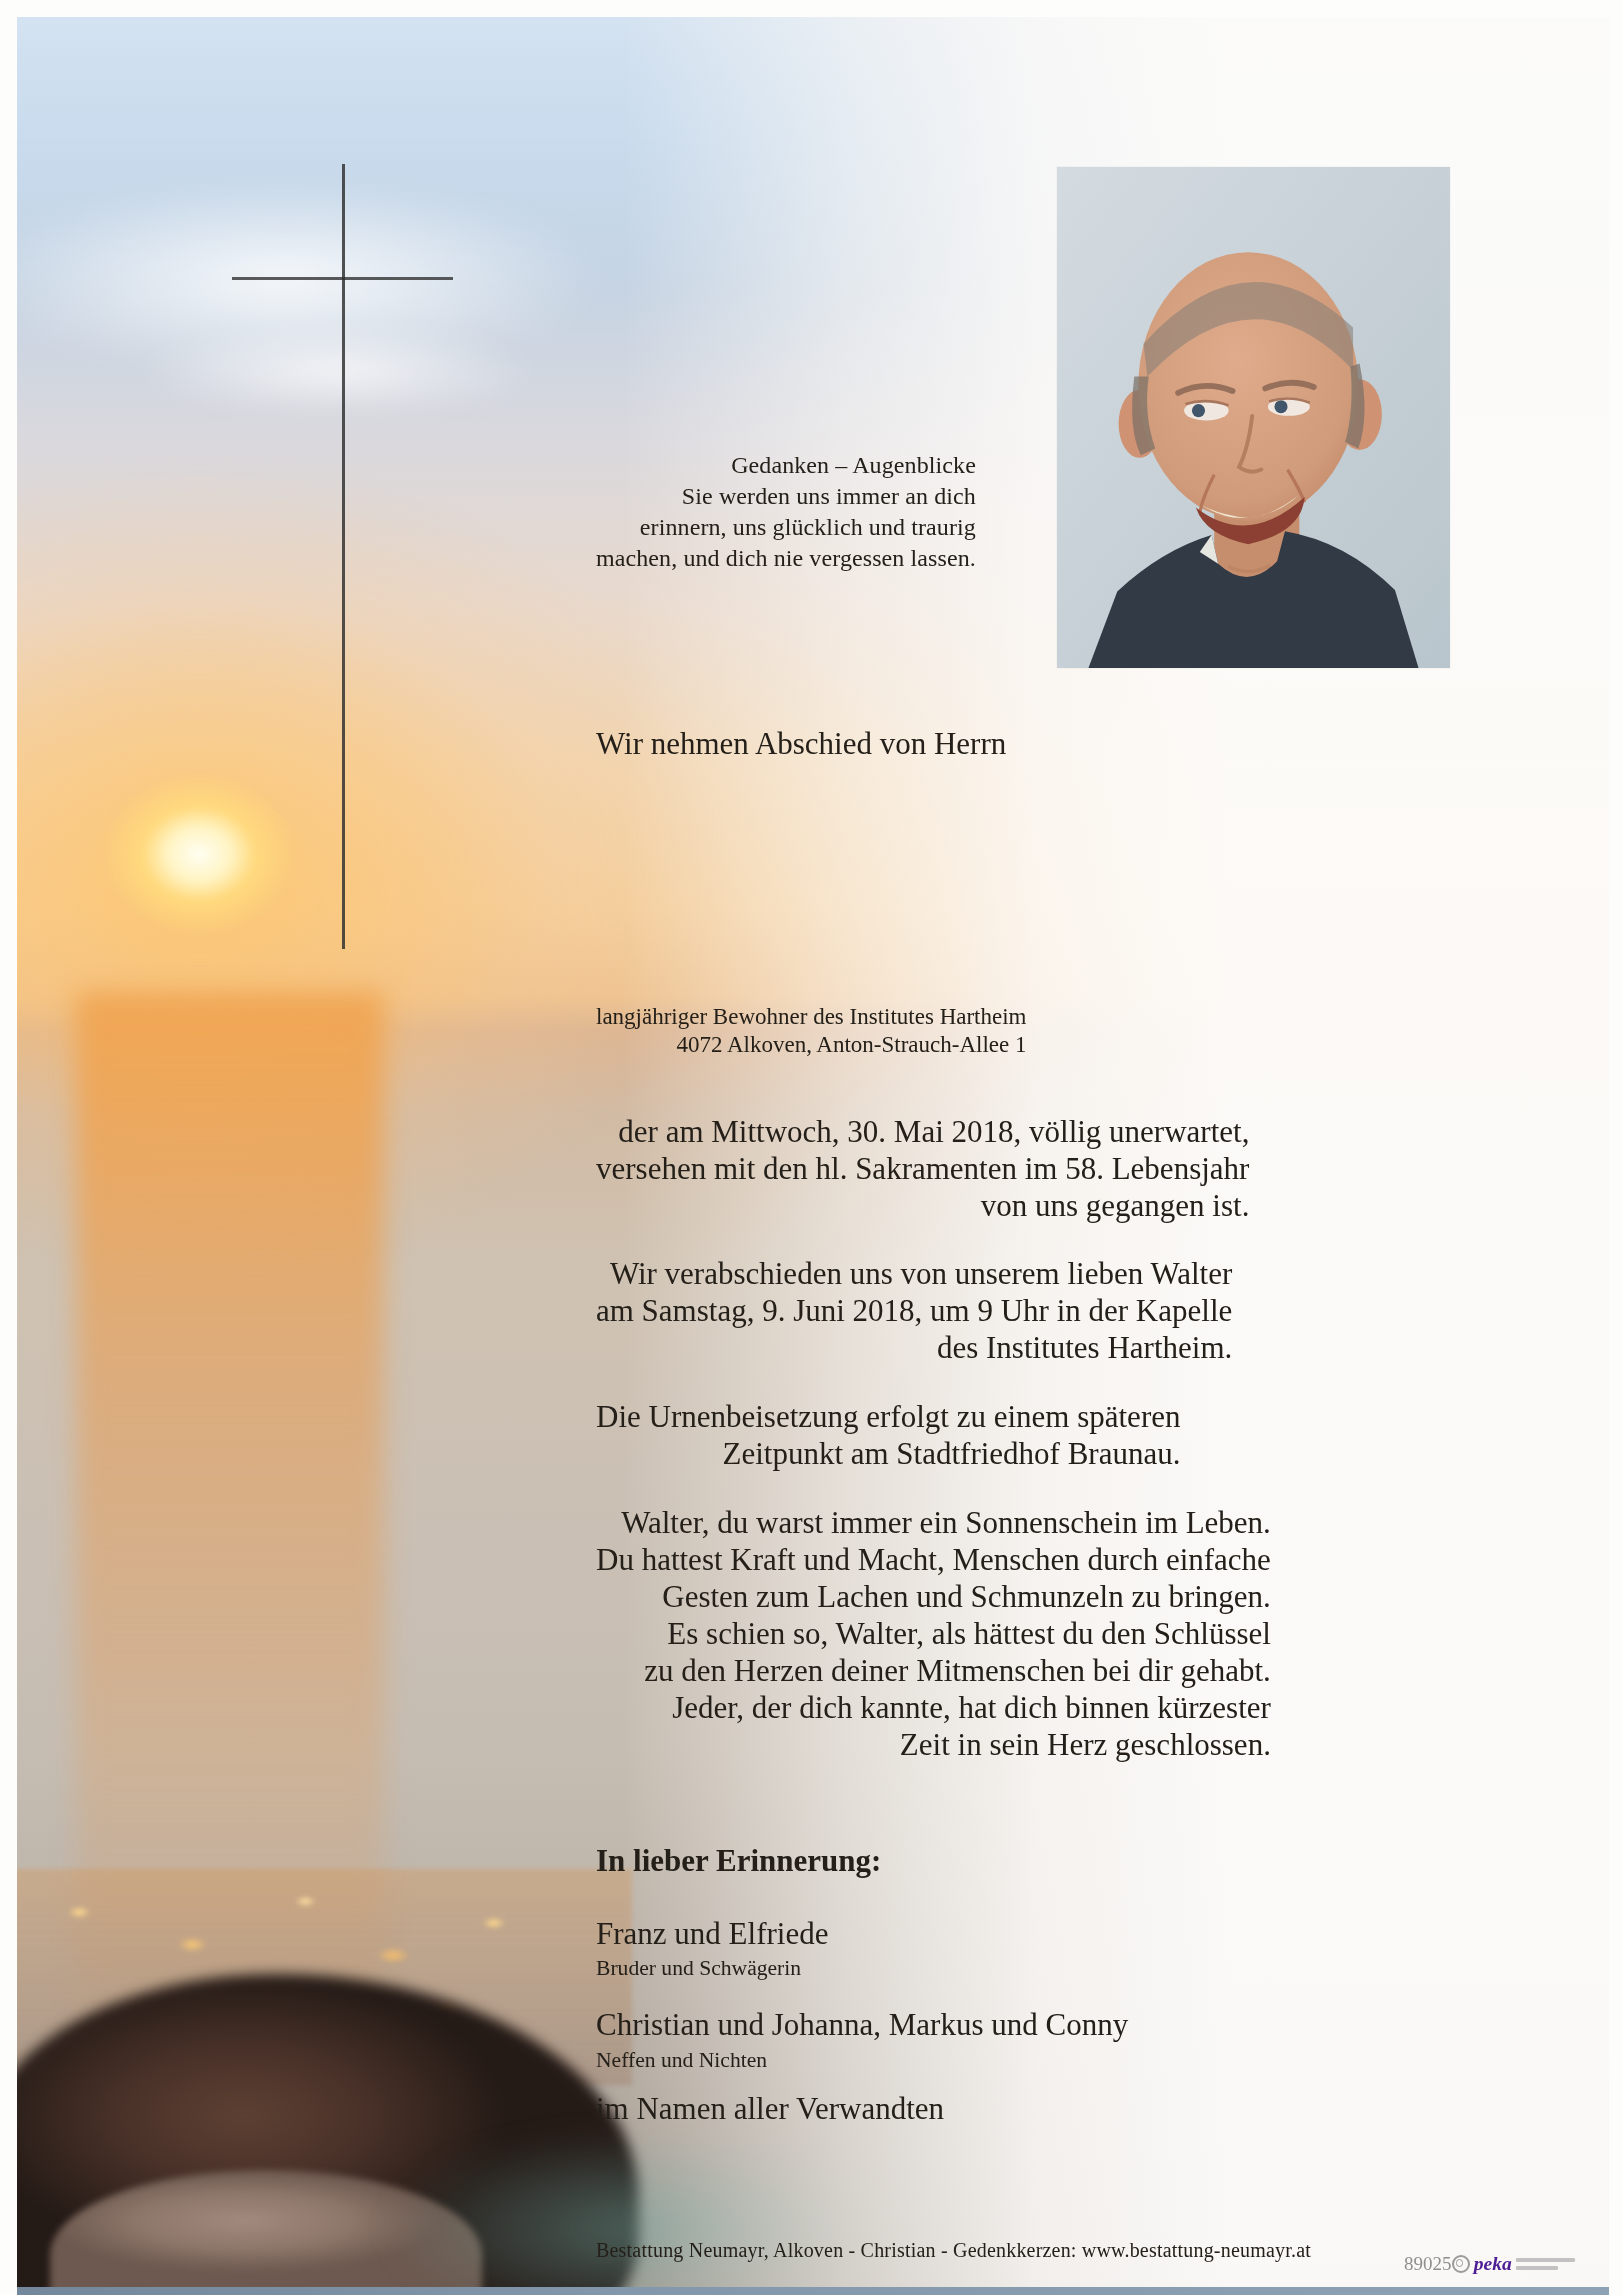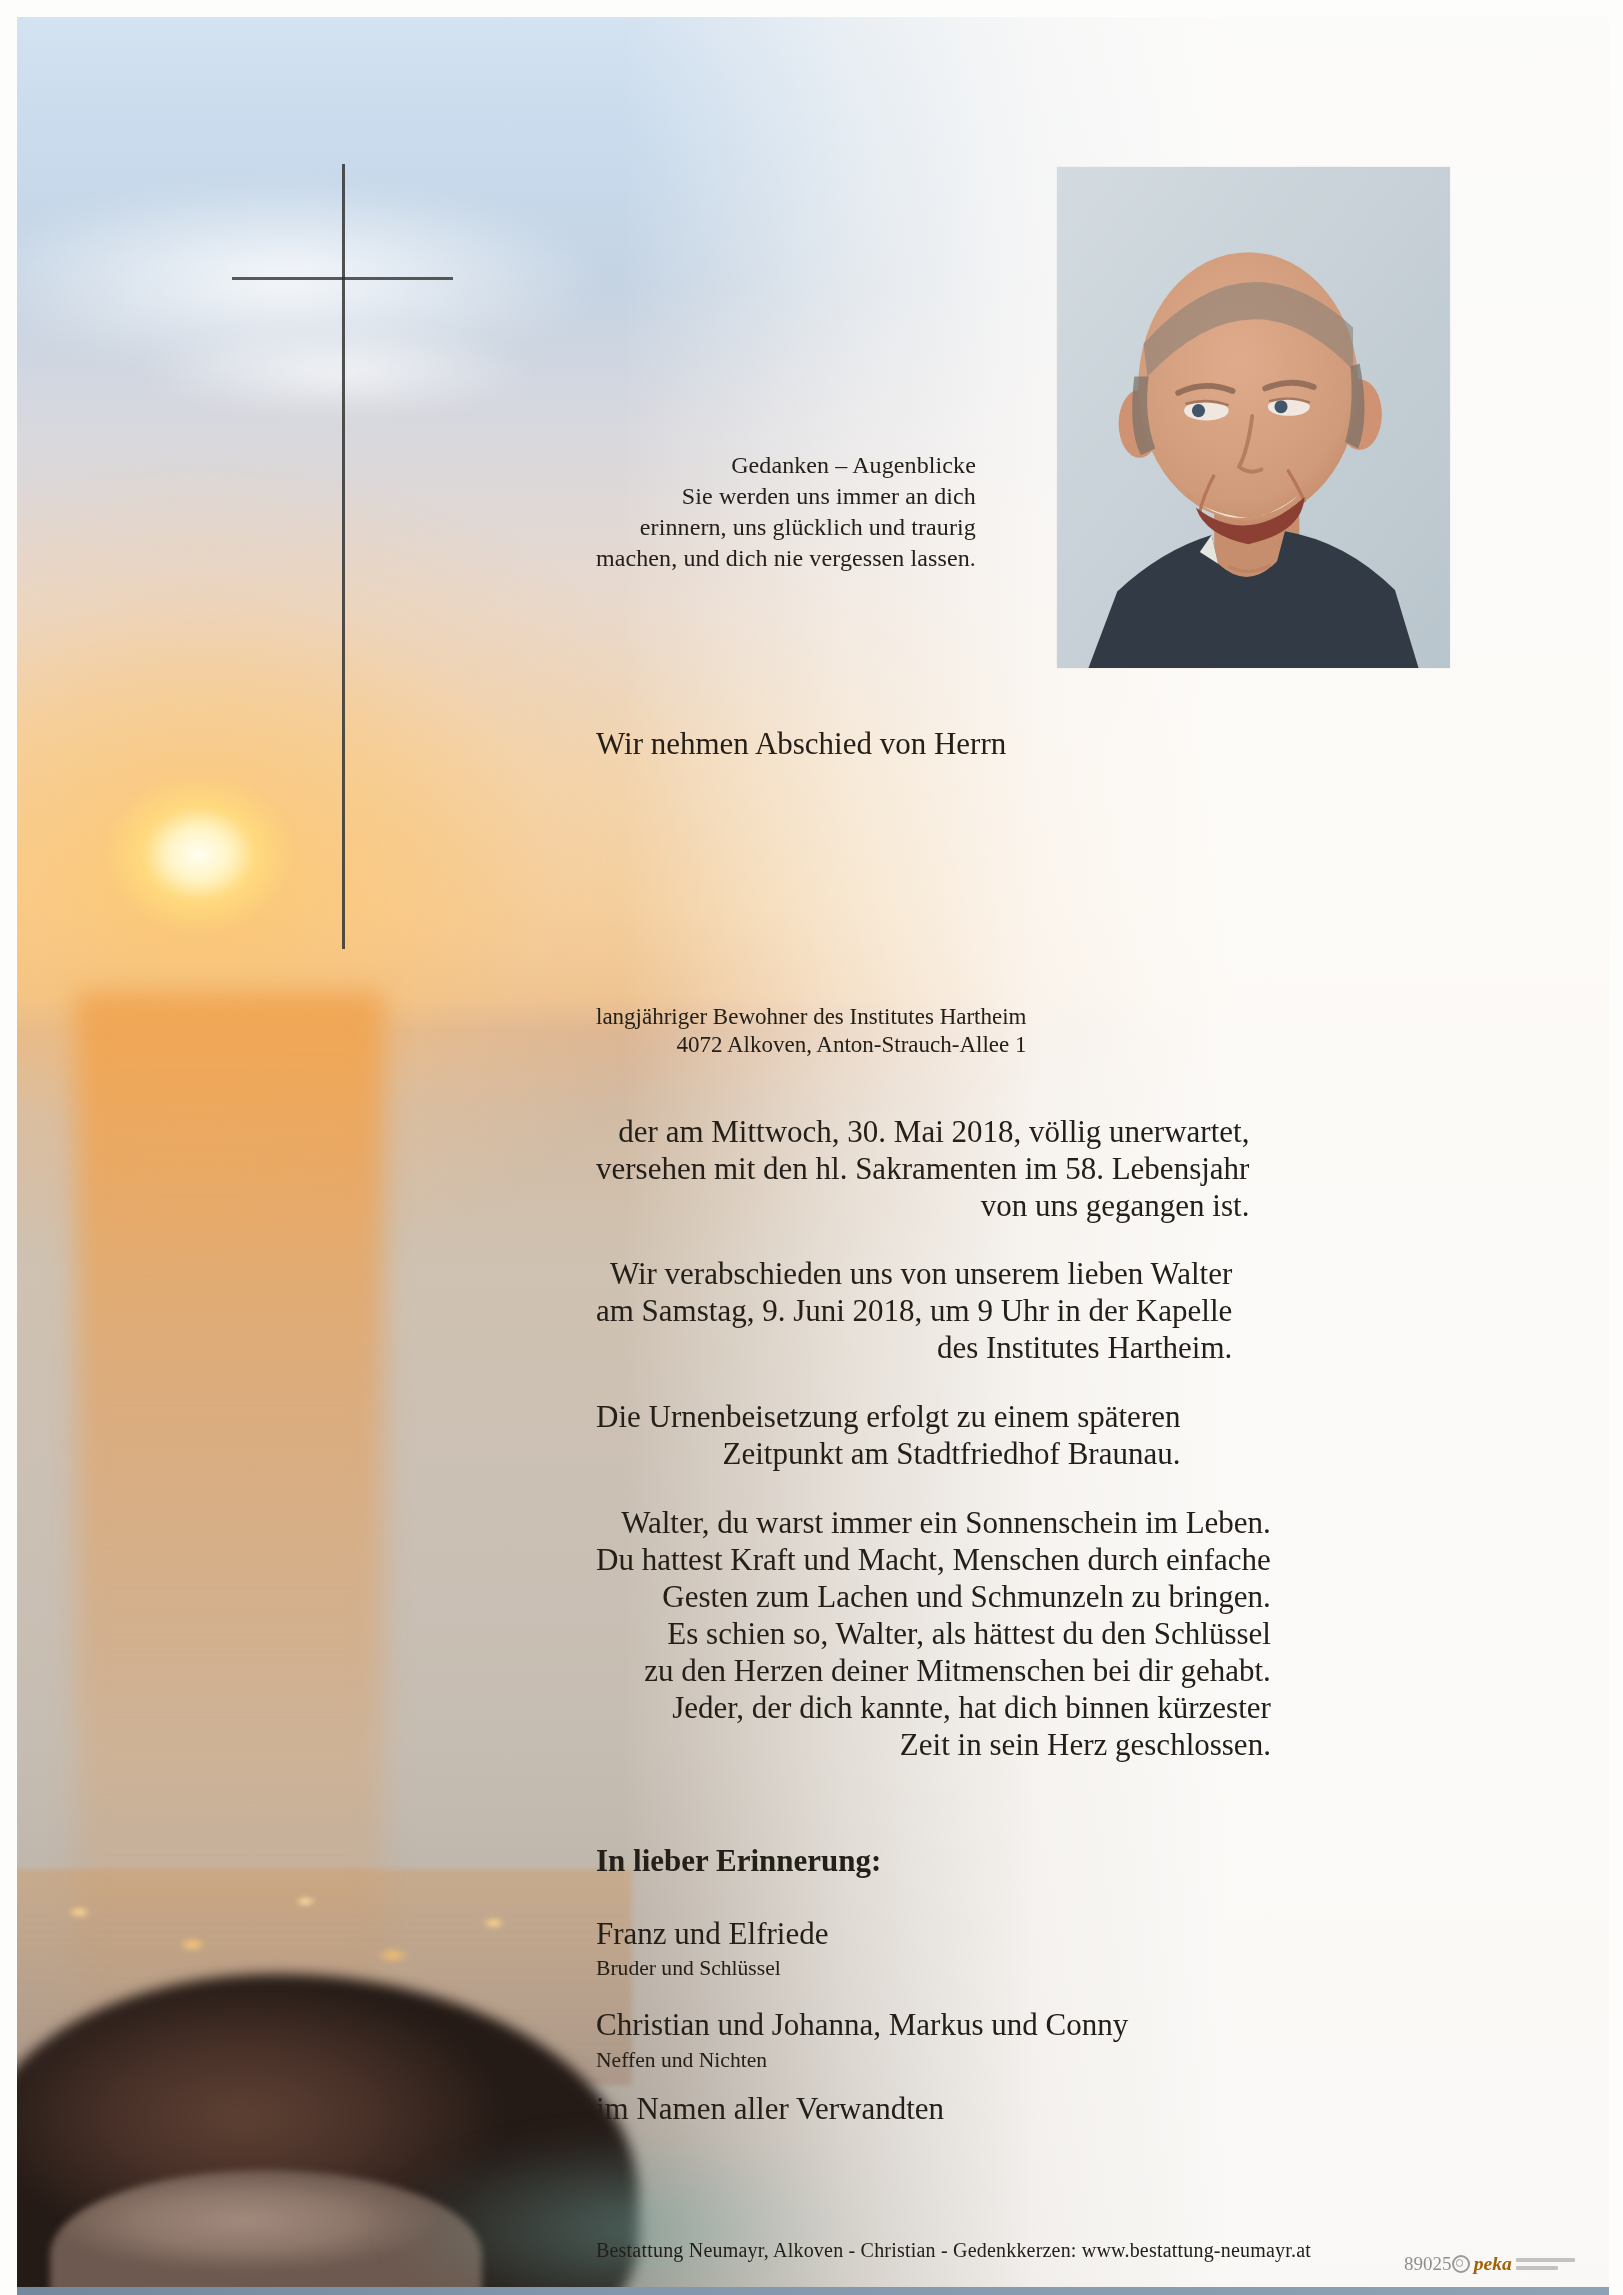--- a/index.html
+++ b/index.html
@@ -147,21 +147,21 @@
   }
   .print-logo{display:flex; align-items:center; gap:3.9px;}
   .print-logo .ring{
     width:14.4px;height:14.4px;border:2px solid #9a9a9a;border-radius:50%;
     display:inline-block; position:relative;
   }
   .print-logo .ring::after{
     content:""; position:absolute; left:2.6px; top:2.6px; width:5.2px; height:5.2px;
     border:1.3px solid #9a9a9a; border-radius:50%;
   }
-  .print-logo .word{font-weight:700; font-style:italic; font-size:19.6px; color:#a16207;}
+  .print-logo .word{font-weight:700; font-style:italic; font-size:19.6px; color:#4c1d95;}
   .fineprint{display:flex; flex-direction:column; gap:3.3px;}
   .fineprint i{display:block; width:59px; height:4.6px; background:#c2c2c2; border-radius:1.3px;}
   .fineprint i:last-child{width:42px;}
 </style>
 </head>
 <body>
 
 <div class="page">
 
   <div class="photo-bg">
@@ -254,21 +254,21 @@
 Gesten zum Lachen und Schmunzeln zu bringen.
 Es schien so, Walter, als hättest du den Schlüssel
 zu den Herzen deiner Mitmenschen bei dir gehabt.
 Jeder, der dich kannte, hat dich binnen kürzester
 Zeit in sein Herz geschlossen.</div>
   <div class="txt body-par par-3">Die Urnenbeisetzung erfolgt zu einem späteren
 Zeitpunkt am Stadtfriedhof Braunau.</div>
 
   <div class="txt memorial-label">In lieber Erinnerung:</div>
   <div class="txt mourner-name mourner-name-1">Franz und Elfriede</div>
-  <div class="txt mourner-relation mourner-relation-1">Bruder und Schlüssel</div>
+  <div class="txt mourner-relation mourner-relation-1">Bruder und Schwägerin</div>
   <div class="txt mourner-name mourner-name-2">Christian und Johanna, Markus und Conny</div>
   <div class="txt mourner-relation mourner-relation-2">Neffen und Nichten</div>
   <div class="txt closing">im Namen aller Verwandten</div>
 
   <div class="txt footer-line">Bestattung Neumayr, Alkoven - Christian - Gedenkkerzen: www.bestattung-neumayr.at</div>
   <div class="print-mark">
     <span>89025</span>
     <span class="print-logo">
       <span class="ring"></span>
       <span class="word">peka</span>

